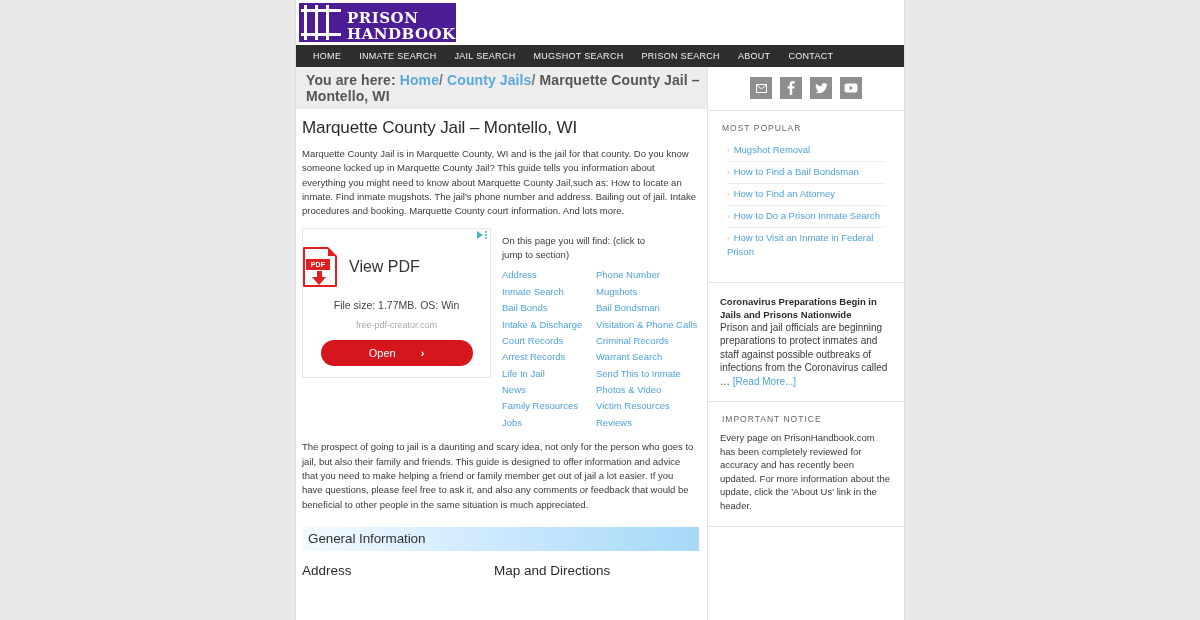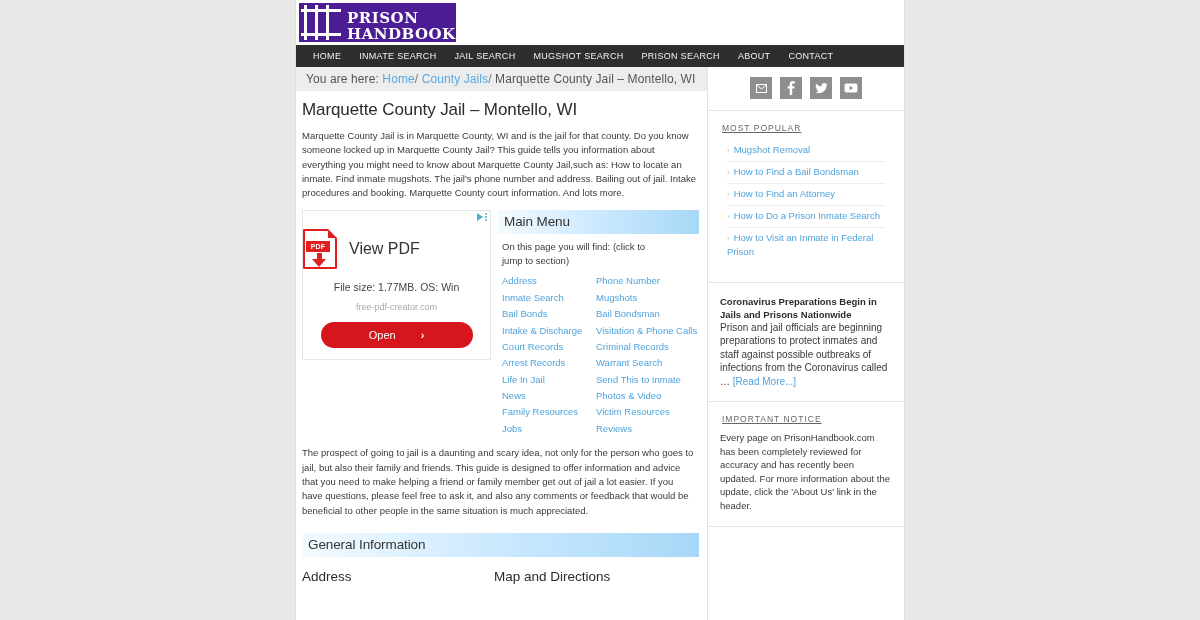--- a/index.html
+++ b/index.html
@@ -103,24 +103,25 @@
   .sidebar-col {
     flex: 1 1 auto;
     background: #ffffff;
     padding: 0;
     box-sizing: border-box;
   }
 
   
   .breadcrumb {
     background: #ededed;
-    font-size: 12px;
+    font-size: 14px;
     color: #555;
     padding: 5px 0 5px 10px;
     letter-spacing: 0.1px;
+    font-weight: bold;
   }
   .breadcrumb a { color: #5aa9dd; text-decoration: none; cursor: pointer; }
   .breadcrumb .sep { color: #777; }
 
   .entry {
     padding: 0 8px 0 6px;
   }
   h1.entry-title {
     font-size: 17px;
     font-weight: normal;
@@ -276,21 +277,20 @@
   .widget {
     border-bottom: 1px solid #e3e3e3;
     padding: 12px 12px 13px 12px;
   }
   .widget-title {
     font-size: 8.5px;
     letter-spacing: 1px;
     color: #666;
     margin: 0 0 7px 2px;
     font-weight: normal;
-    text-decoration: underline;
   }
   .pop-list { list-style: none; margin: 7px; padding: 0; }
   .pop-list li {
     border-bottom: 1px solid #ededed;
     padding: 3px 0 4px 0;
   }
   .pop-list li:last-child { border-bottom: none; }
   .pop-list a {
     font-size: 9.5px; color: #4fa3dd; text-decoration: none; cursor: pointer;
     line-height: 13px; display: block;
@@ -377,21 +377,20 @@
             </div>
             <div class="ad-sub">File size: 1.77MB. OS: Win</div>
             <div class="ad-url">free-pdf-creator.com</div>
             <div class="ad-btn">
               <span>Open</span>
               <span class="chev">›</span>
             </div>
           </div>
 
           <div class="menu-box">
-            <div class="blue-head">Main Menu</div>
             <div class="menu-intro">On this page you will find: (click to jump to section)</div>
             <div class="menu-grid">
               <a>Address</a>
               <a>Phone Number</a>
               <a>Inmate Search</a>
               <a>Mugshots</a>
               <a>Bail Bonds</a>
               <a>Bail Bondsman</a>
               <a class="tall">Intake &amp; Discharge</a>
               <a class="tall">Visitation &amp; Phone Calls</a>

